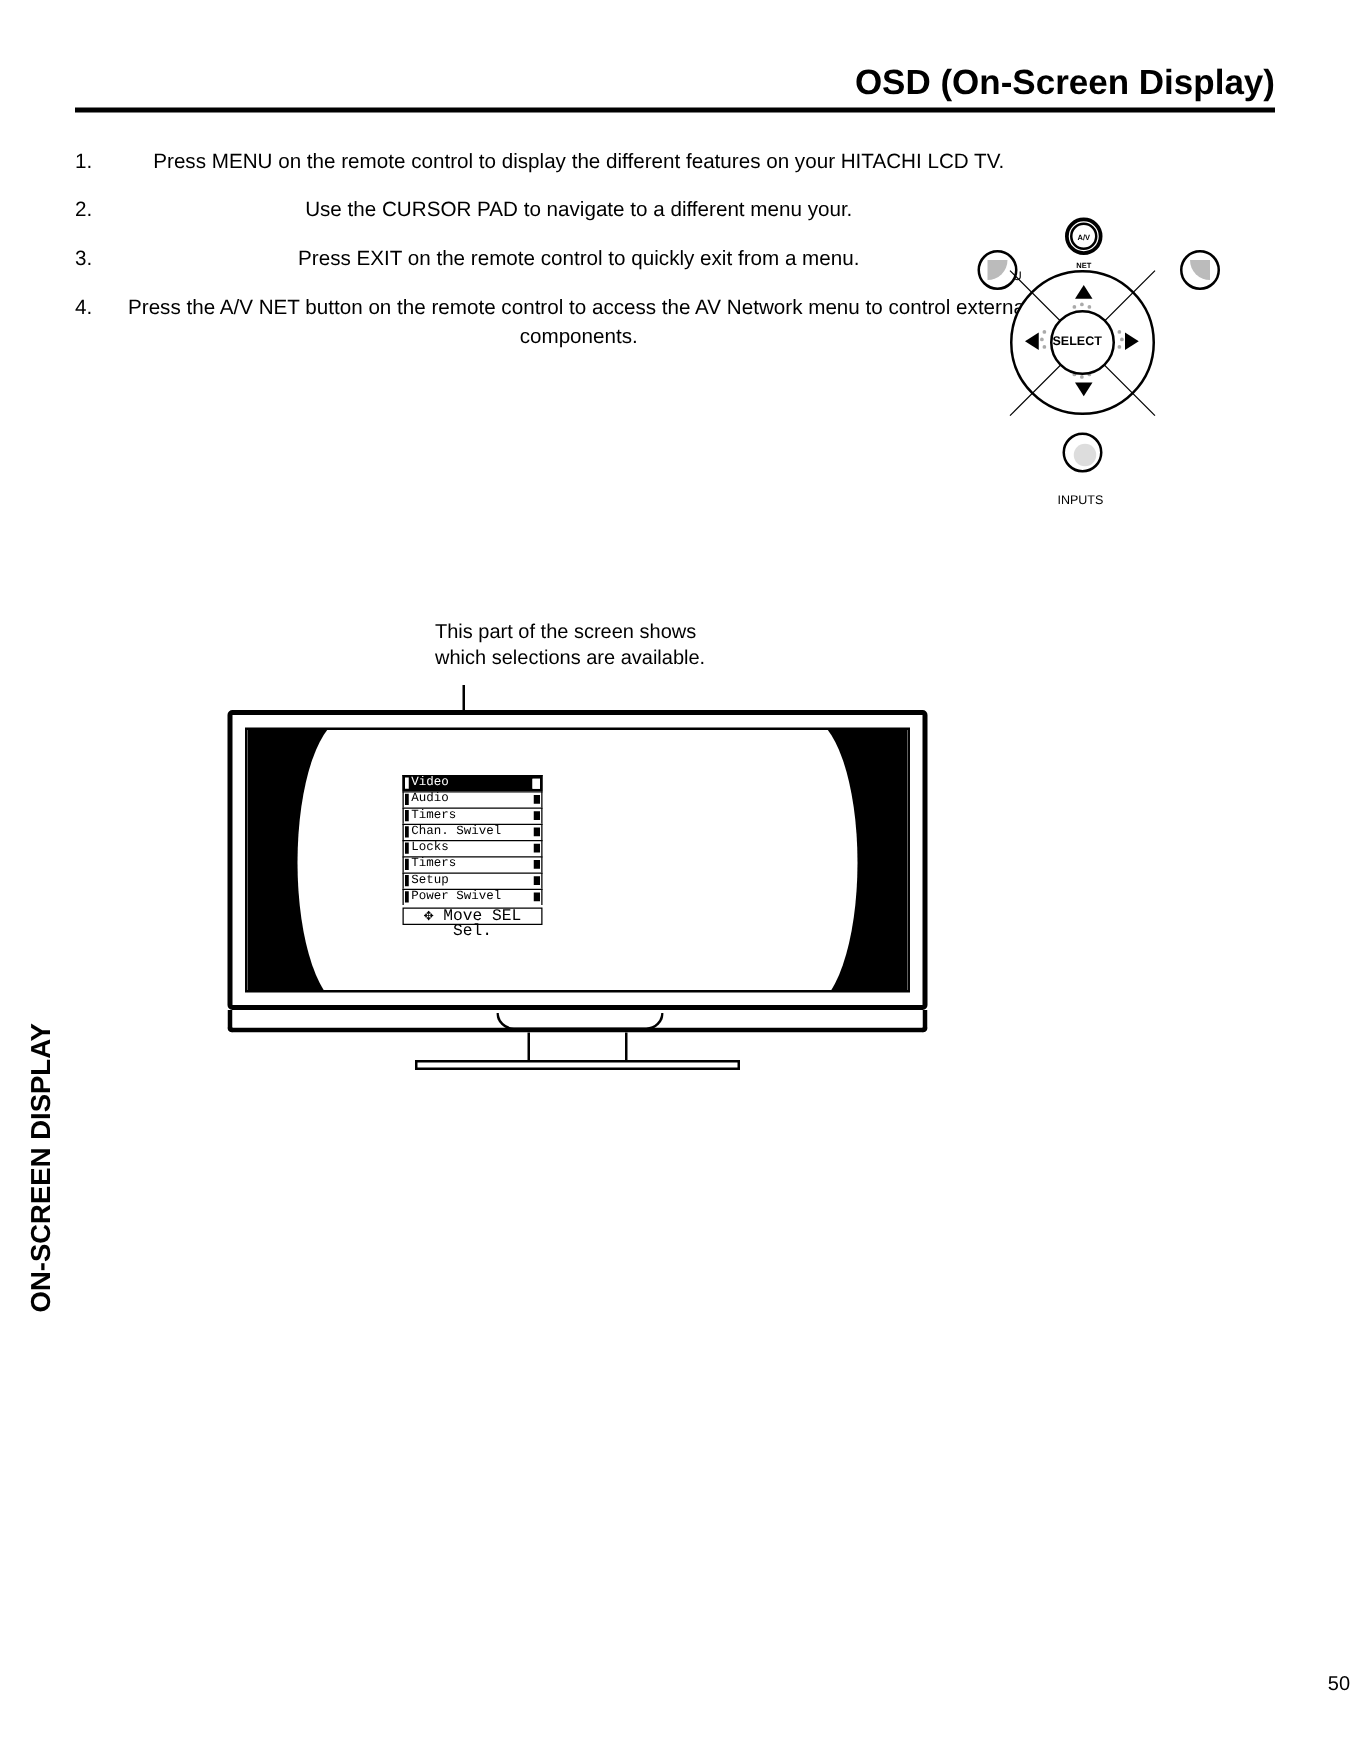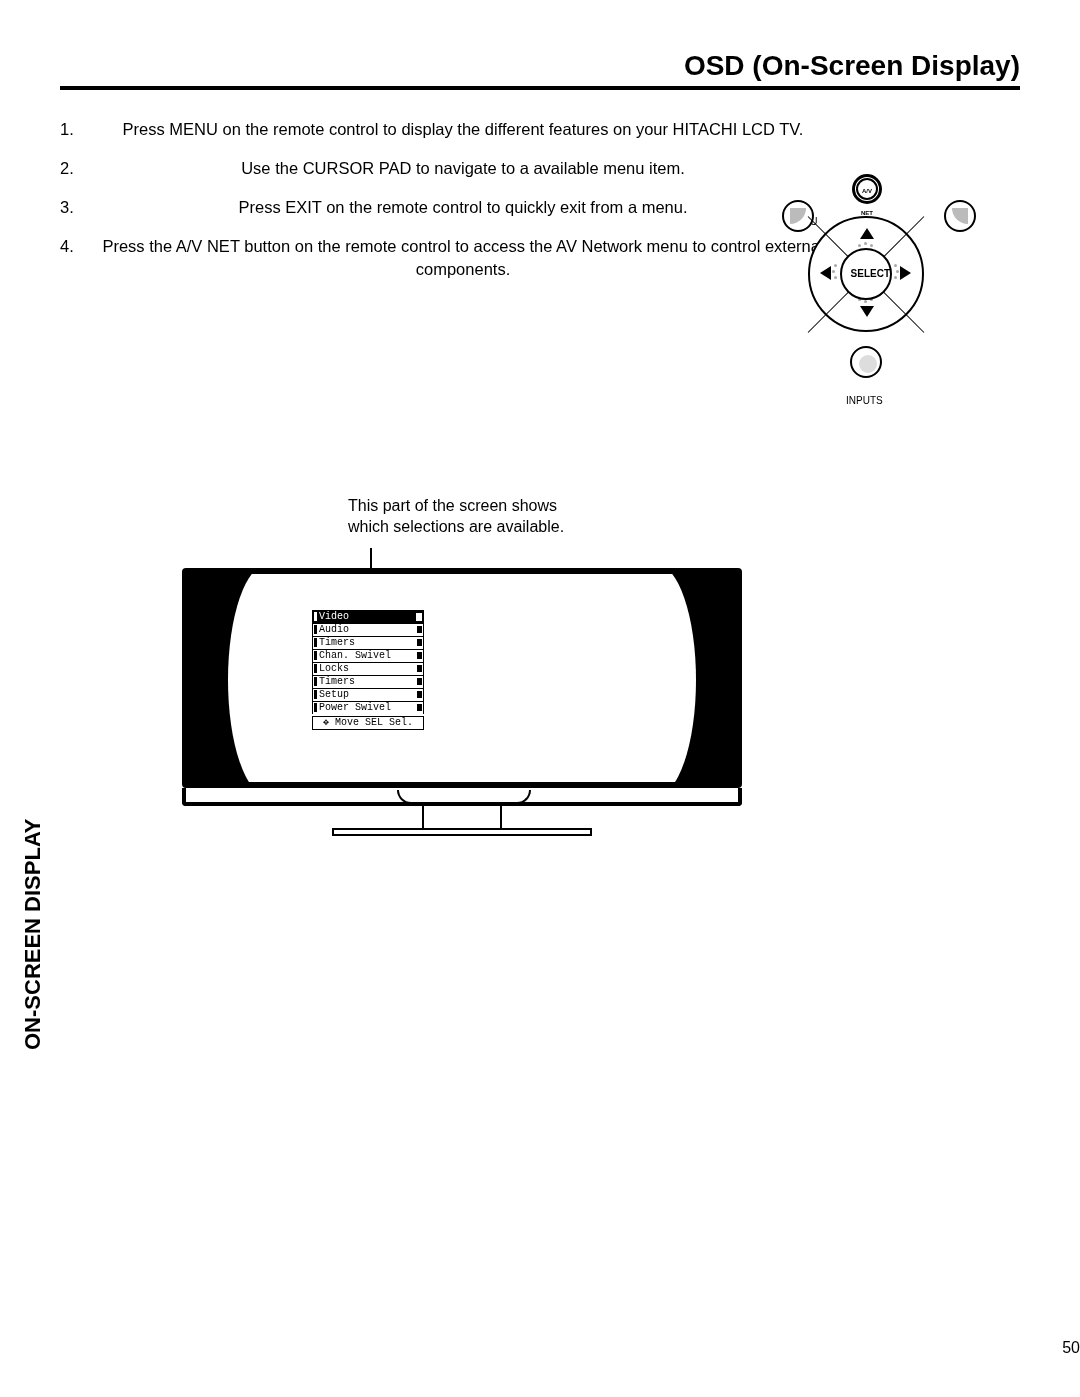--- a/index.html
+++ b/index.html
@@ -131,21 +131,21 @@
   .select-circ {
     position: absolute;
     left: 50%; top: 50%;
     width: 52px; height: 52px;
     margin-left: -26px; margin-top: -26px;
     border: 2px solid #000;
     border-radius: 50%;
     background: #fff;
     font-size: 10px;
     font-weight: bold;
-    text-align: right;
+    text-align: left;
     line-height: 48px;
     z-index: 2;
   }
   .tri {
     position: absolute;
     width: 0; height: 0;
     z-index: 3;
   }
   .tri-up    { left: 76px; top: 42px; border-left:7px solid transparent; border-right:7px solid transparent; border-bottom:11px solid #000; }
   .tri-down  { left: 76px; top: 120px; border-left:7px solid transparent; border-right:7px solid transparent; border-top:11px solid #000; }
@@ -205,20 +205,21 @@
   
   .tv-wrap {
     position: absolute;
     left: 182px;
     top: 568px;
     width: 560px;
   }
   .tv-bezel-outer {
     border: 4px solid #000;
     border-radius: 4px;
+    padding: 10px;
     background: #fff;
   }
   .tv-bezel-inner {
     border: 2.5px solid #000;
     height: 212px;
     background: #fff;
     position: relative;
     overflow: hidden;
   }
   .curtain {
@@ -288,21 +289,21 @@
     background: #000;
     color: #fff;
   }
   .osd-item.sel::before { background: #fff; }
   .osd-item.sel::after { background: #fff; border: 1px solid #fff; width:4px; height:6px; }
   .osd-nav {
     border: 1px solid #000;
     height: 14px;
     line-height: 12px;
     text-align: center;
-    font-size: 10px;
+    font-size: 13px;
     margin-top: 2px;
     background: #fff;
   }
 
   .tv-bar {
     border-left: 4px solid #000;
     border-right: 4px solid #000;
     border-bottom: 4px solid #000;
     height: 18px;
     border-radius: 0 0 4px 4px;
@@ -361,21 +362,21 @@
   <div class="header-title">OSD (On-Screen Display)</div>
   <div class="header-rule"></div>
 
   <div class="instructions">
     <div class="row">
       <div class="num">1.</div>
       <div class="txt">Press MENU on the remote control to display the different features on your HITACHI LCD TV.</div>
     </div>
     <div class="row">
       <div class="num">2.</div>
-      <div class="txt">Use the CURSOR PAD to navigate to a available menu item.</div>
+      <div class="txt">Use the CURSOR PAD to navigate to a different menu your.</div>
     </div>
     <div class="row">
       <div class="num">3.</div>
       <div class="txt">Press EXIT on the remote control to quickly exit from a menu.</div>
     </div>
     <div class="row">
       <div class="num">4.</div>
       <div class="txt">Press the A/V NET button on the remote control to access the AV Network menu to control external components.</div>
     </div>
   </div>

